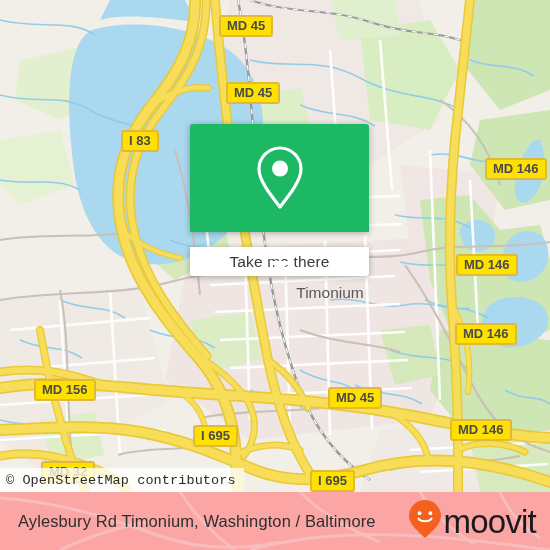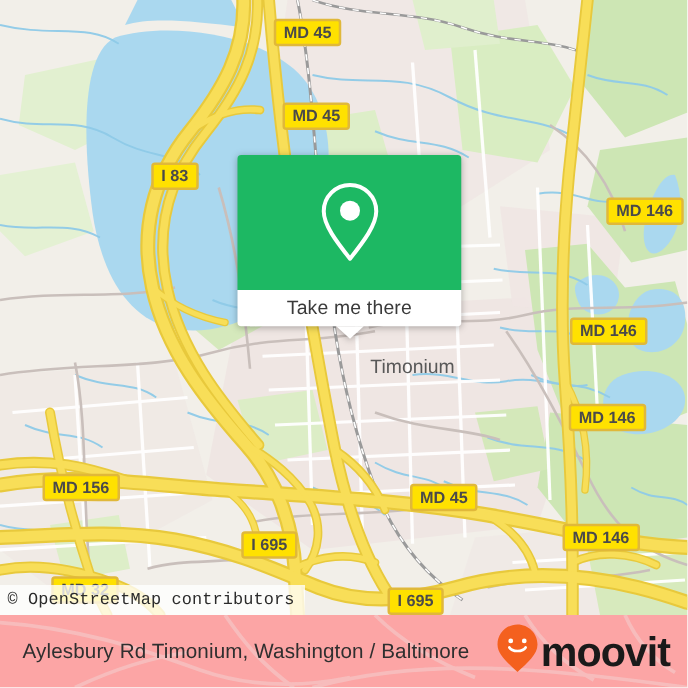--- a/index.html
+++ b/index.html
@@ -58,20 +58,21 @@
     justify-content:center;
   }
   #popup-head svg { display:block; }
   #popup-body {
     height:29px;
     background:#ffffff;
     border-radius:0 0 3px 3px;
     display:flex;
     align-items:center;
     justify-content:center;
+    margin-top:15px;
   }
   #popup-cta {
     font-size:15.5px;
     color:#3a3a3a;
     letter-spacing:0.15px;
     white-space:nowrap;
   }
   #popup-tail {
     position:absolute;
     left:50%; top:137px;
@@ -112,21 +113,21 @@
     position:absolute;
     right:14px; top:50%;
     transform:translateY(-50%);
     display:flex;
     align-items:center;
     z-index:2;
   }
   #brand-mark { display:block; margin-right:2px; }
   #brand-name {
     font-size:33px;
-    font-weight:bold;
+    font-weight:normal;
     color:#1a1a1a;
     letter-spacing:-0.8px;
     line-height:1;
   }
 </style>
 </head>
 <body>
 
 <div id="app">
 

